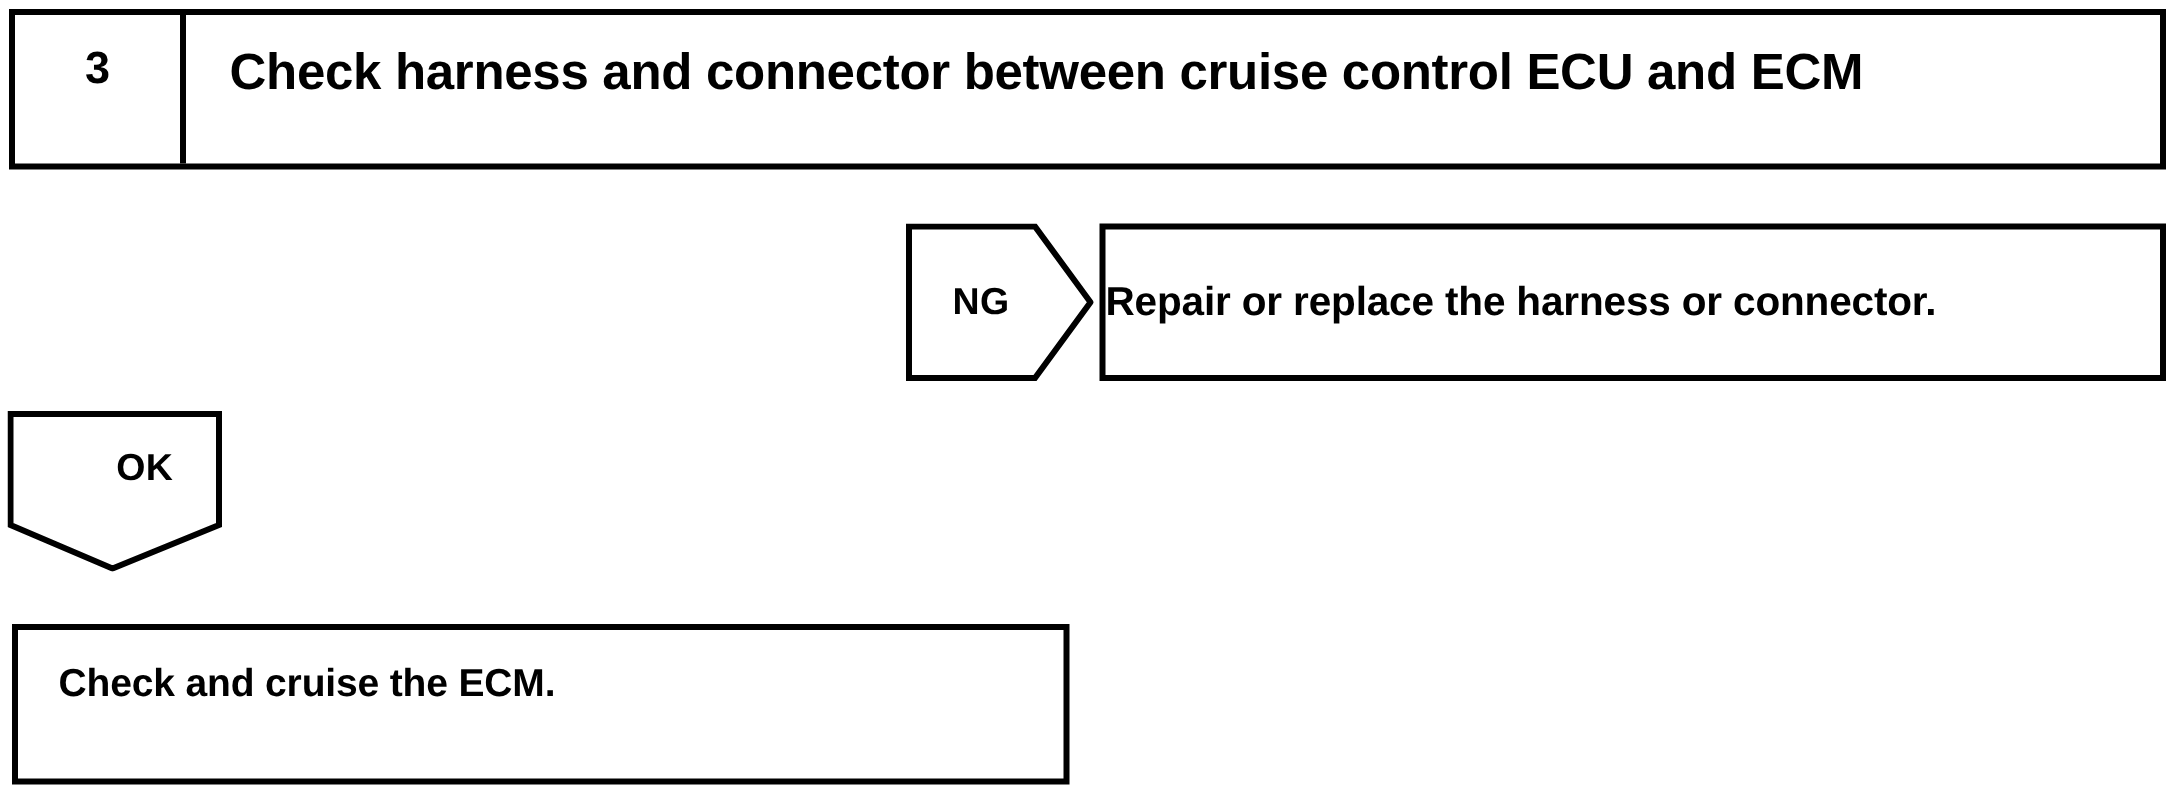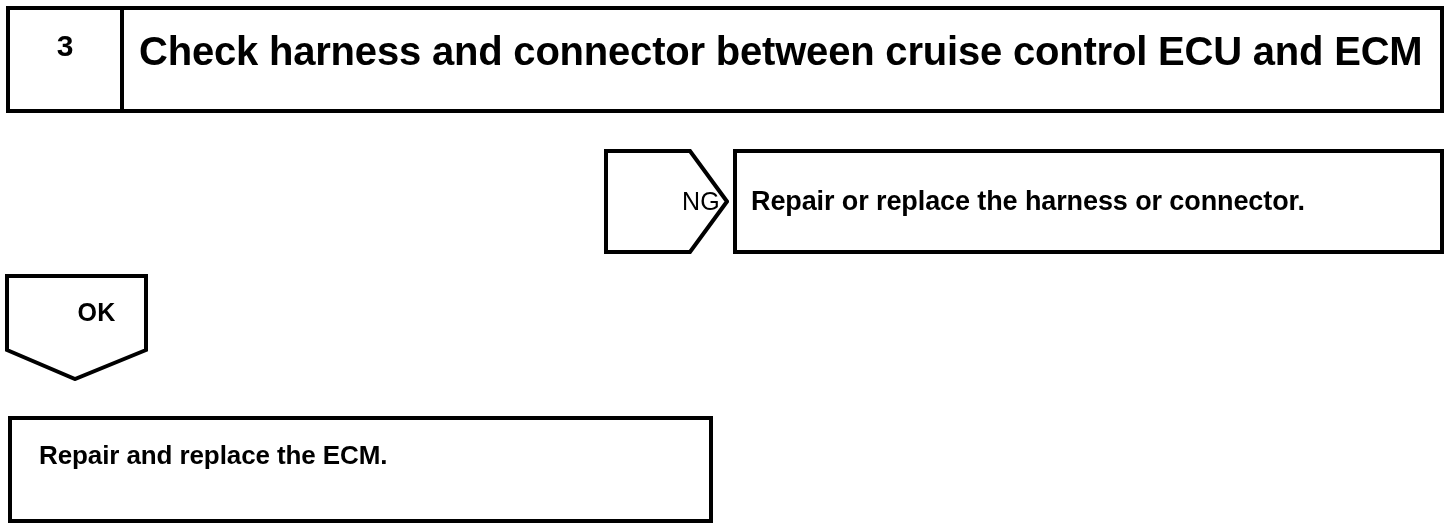--- a/index.html
+++ b/index.html
@@ -55,25 +55,25 @@
   .step-desc-cell {
     position: absolute;
     left: 118px;
     top: 0;
     right: 0;
     height: 100%;
     display: flex;
     align-items: flex-start;
   }
   .step-desc {
-    font-size: 40px;
+    font-size: 34px;
     font-weight: bold;
     line-height: 1;
     margin-top: 21px;
-    margin-left: 11px;
+    margin-left: 25px;
     white-space: nowrap;
     letter-spacing: -0.2px;
   }
 
   
   .ng-pentagon {
     position: absolute;
     left: 604px;
     top: 149px;
     width: 125px;
@@ -82,42 +82,40 @@
   .ng-label {
     position: absolute;
     left: 604px;
     top: 149px;
     width: 100px;
     height: 105px;
     display: flex;
     align-items: center;
     justify-content: center;
     font-size: 25px;
-    font-weight: normal;
+    font-weight: bold;
     letter-spacing: 0.3px;
-    padding-left: 47px;
   }
 
   .ng-result-box {
     position: absolute;
     left: 733px;
     top: 149px;
     width: 711px;
     height: 105px;
     border: 4px solid #000;
     box-sizing: border-box;
     background: #fff;
     display: flex;
     align-items: center;
   }
   .ng-result-text {
     font-size: 27px;
     font-weight: bold;
     line-height: 1;
-    margin-left: 14px;
     white-space: nowrap;
     letter-spacing: -0.1px;
   }
 
   
   .ok-pentagon {
     position: absolute;
     left: 5px;
     top: 274px;
     width: 143px;
@@ -184,16 +182,16 @@
   <div class="ng-result-box">
     <span class="ng-result-text">Repair or replace the harness or connector.</span>
   </div>
 
   <svg class="ok-pentagon" viewBox="0 0 143 107">
     <polygon points="2,2 141,2 141,76 70,105 2,76" fill="#ffffff" stroke="#000000" stroke-width="4" stroke-linejoin="miter"></polygon>
   </svg>
   <div class="ok-label">OK</div>
 
   <div class="final-box">
-    <span class="final-text">Repair and replace the ECM.</span>
+    <span class="final-text">Check and cruise the ECM.</span>
   </div>
 
 </div>
 
 </body></html>

